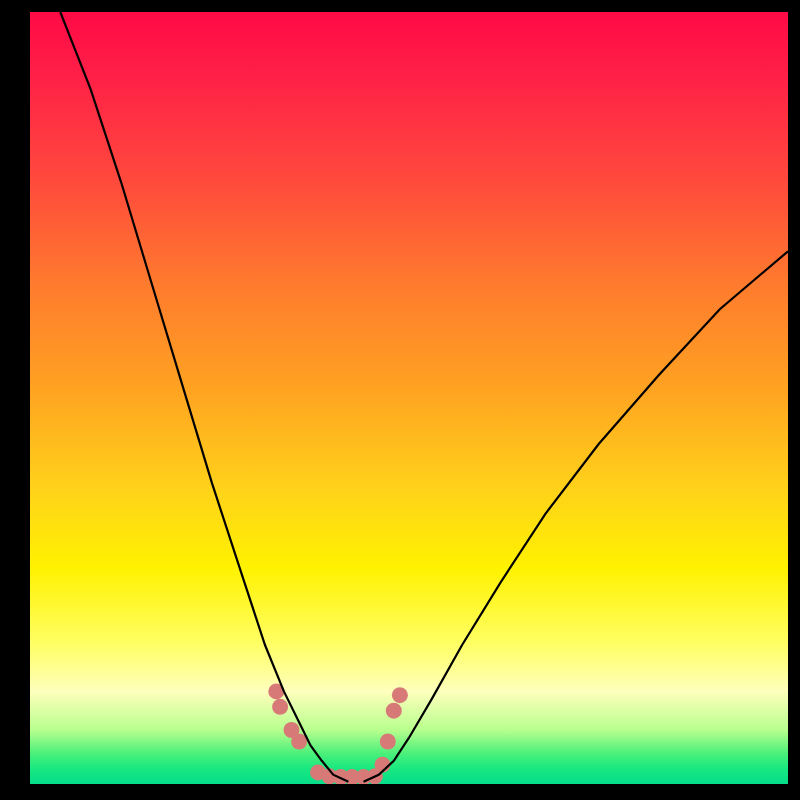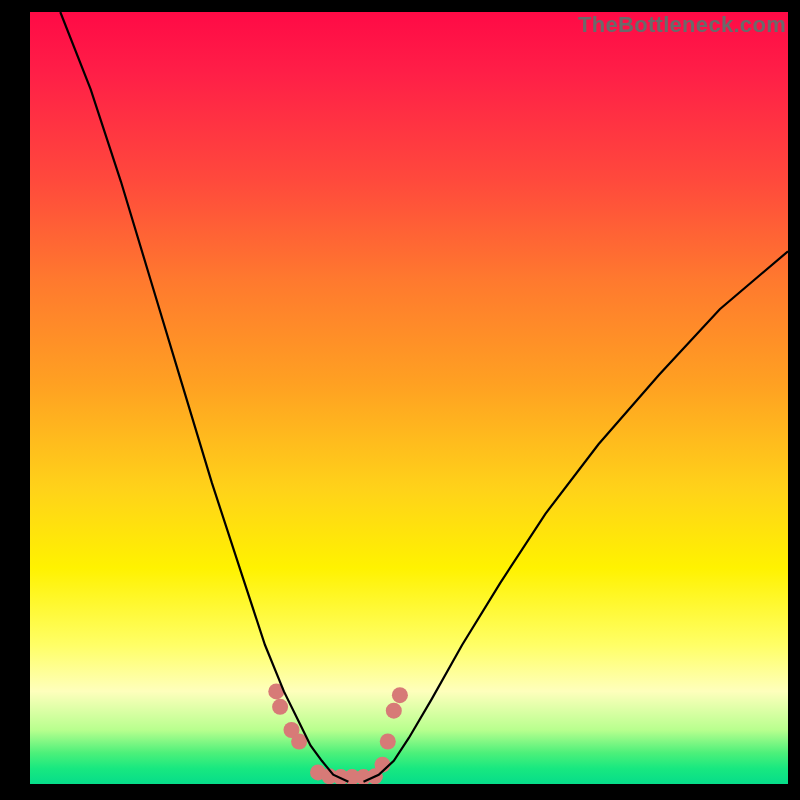--- a/index.html
+++ b/index.html
@@ -54,21 +54,20 @@
     left: 0;
     top: 0;
     width: 758px;
     height: 772px;
   }
 </style>
 </head>
 <body>
 
 <div class="chart-container">
-  <div class="watermark">TheBottleneck.com</div>
   <div class="plot-area">
     <svg class="overlay" viewBox="0 0 758 772" preserveAspectRatio="none">
       <g id="scatter-group">
           <circle cx="246.3" cy="679.4" r="8" fill="#d77a77"></circle>
           <circle cx="250.1" cy="694.8" r="8" fill="#d77a77"></circle>
           <circle cx="261.5" cy="718.0" r="8" fill="#d77a77"></circle>
           <circle cx="269.1" cy="729.5" r="8" fill="#d77a77"></circle>
           <circle cx="288.0" cy="760.4" r="8" fill="#d77a77"></circle>
           <circle cx="299.4" cy="764.3" r="8" fill="#d77a77"></circle>
           <circle cx="310.8" cy="765.1" r="8" fill="#d77a77"></circle>

